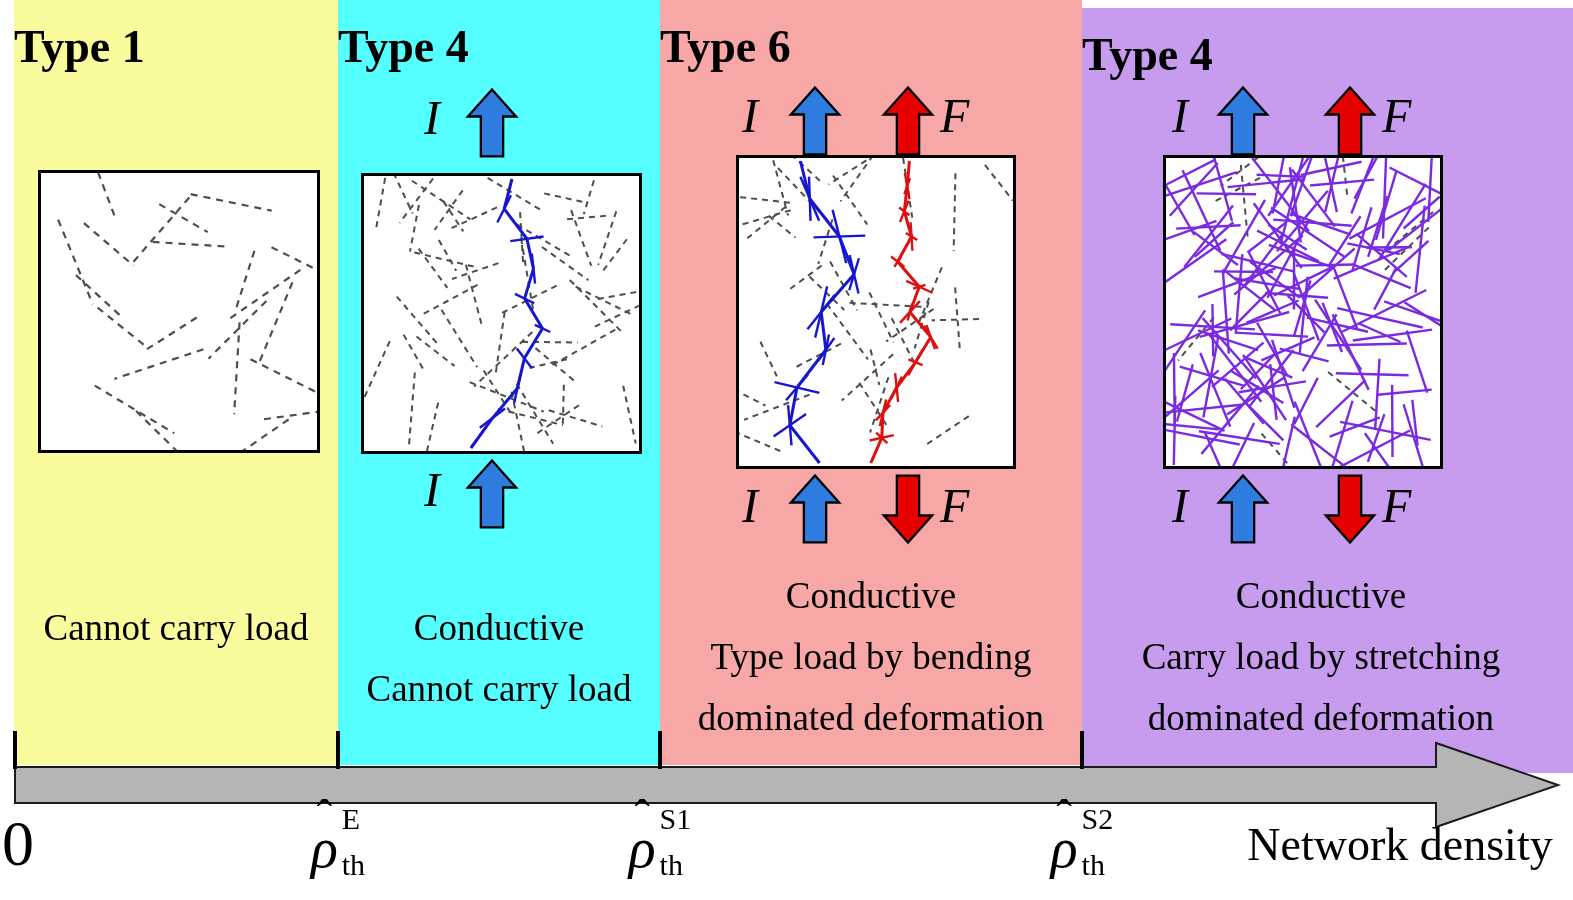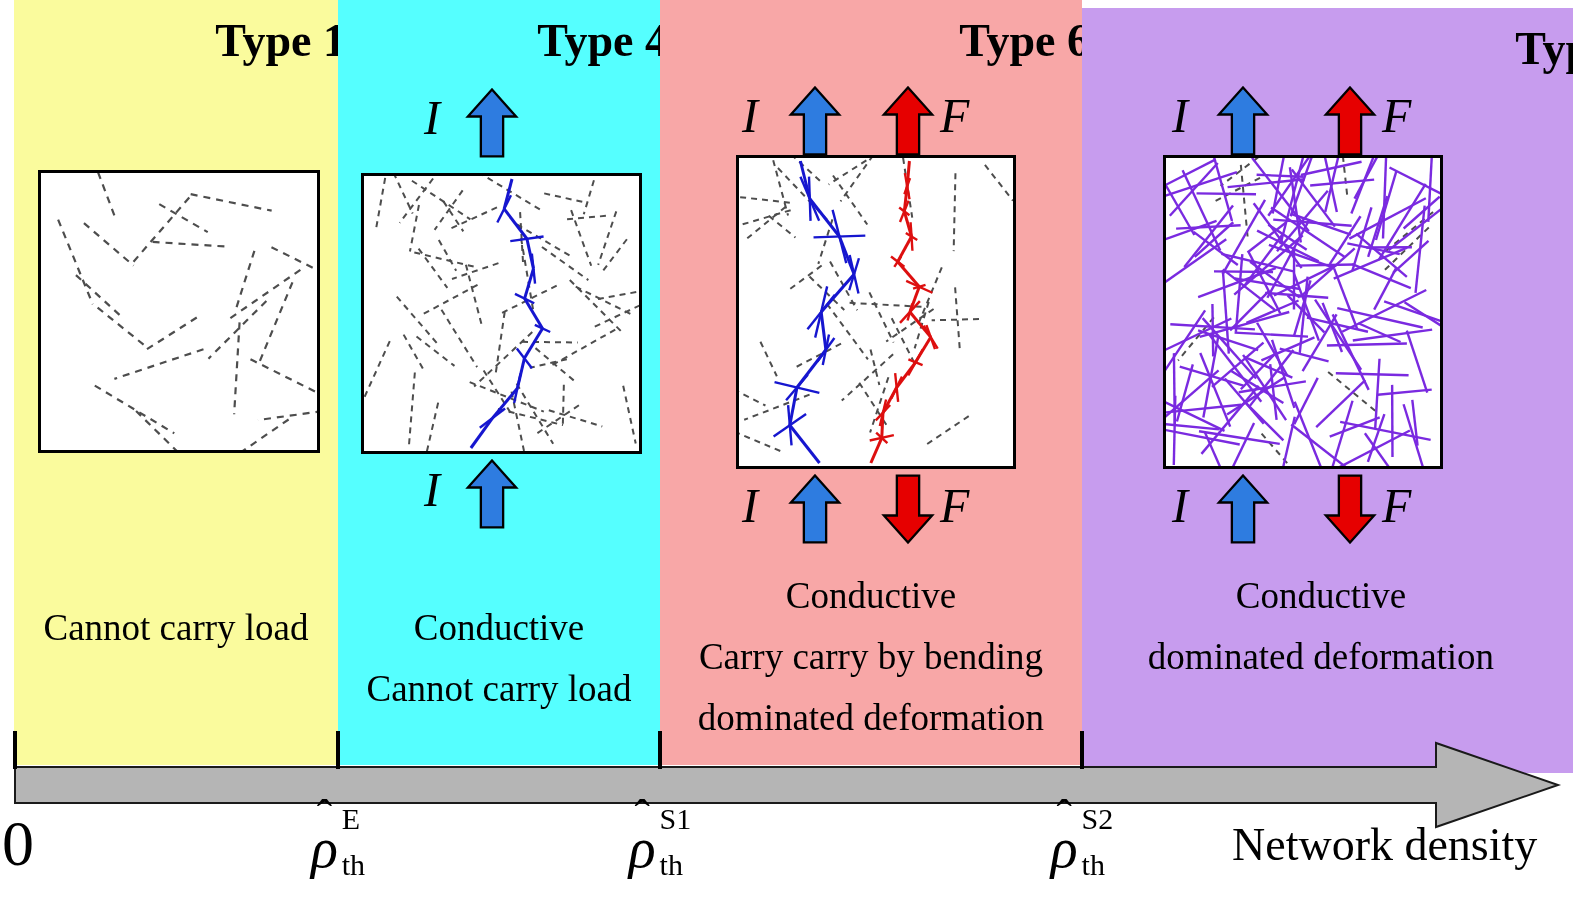--- a/index.html
+++ b/index.html
@@ -1,33 +1,33 @@
 <!DOCTYPE html>
 <html style="--arrow-blue: #2e7ce0; --arrow-red: #e60000; --axis-gray: #b5b5b5;"><head>
 <meta charset="utf-8">
 <style>
   html,body{margin:0;padding:0;background:#fff;}
   #page{position:relative;width:1573px;height:900px;background:#fff;overflow:hidden;
         font-family:"Liberation Serif",serif;color:#000;}
   .band{position:absolute;top:0;height:765px;}
-  .band-title{position:absolute;top:16px;left:0;width:100%;text-align:right;
-              font-size:46px;font-weight:bold;line-height:1.1;padding-left:8px;}
+  .band-title{position:absolute;top:22px;left:0;width:100%;text-align:left;
+              font-size:46px;font-weight:bold;line-height:1.1;}
   .net{position:absolute;background:#fff;border:3px solid #000;}
   .arrow{position:absolute;width:52px;height:74px;overflow:visible;}
   .arrow polygon{stroke:#000;stroke-width:2.5;}
   .arrow-blue polygon{fill:var(--arrow-blue,#2e7ce0);}
   .arrow-red polygon{fill:var(--arrow-red,#e60000);}
   .flow-label{position:absolute;font-style:italic;font-size:48px;line-height:1;}
   .desc{position:absolute;text-align:center;font-size:37px;}
   .desc div{line-height:61px;}
   #axis-svg{position:absolute;left:0;top:723px;}
   #axis-svg polygon{fill:var(--axis-gray,#b5b5b5);stroke:#1a1a1a;stroke-width:2;}
   #axis-svg .tick{stroke:#000;stroke-width:4;}
   .axis-zero{position:absolute;left:2px;top:812px;font-size:64px;line-height:1;}
-  .axis-title{position:absolute;left:1232px;top:822px;width:336px;
+  .axis-title{position:absolute;left:1232px;top:822px;width:336px;text-align:center;
               font-size:46px;line-height:1;}
   .rho-label{position:absolute;top:796px;width:110px;height:100px;display:flex;
              justify-content:center;align-items:flex-start;}
   .rho-wrap{position:relative;display:inline-block;font-style:italic;font-size:56px;
             line-height:1;margin-top:24px;}
   .rho-hat{position:absolute;top:-26px;left:0;width:100%;text-align:center;
            font-style:normal;font-size:46px;line-height:1;}
   .rho-scripts{display:inline-flex;flex-direction:column;margin-left:4px;margin-top:8px;
                font-style:normal;font-size:30px;line-height:1;}
   .rho-sup{display:block;}
@@ -447,25 +447,26 @@
 
   <div class="desc" style="left:14px;width:324px;top:597px">
     <div>Cannot carry load</div>
   </div>
   <div class="desc" style="left:338px;width:322px;top:597px">
     <div>Conductive</div>
     <div>Cannot carry load</div>
   </div>
   <div class="desc" style="left:660px;width:422px;top:565px">
     <div>Conductive</div>
-    <div>Carry carry by bending</div>
+    <div>Type load by bending</div>
     <div>dominated deformation</div>
   </div>
   <div class="desc" style="left:1082px;width:478px;top:565px">
     <div>Conductive</div>
+    <div>Carry load by stretching</div>
     <div>dominated deformation</div>
   </div>
 
   <svg id="axis-svg" width="1573" height="140">
     <polygon points="15,44 1436,44 1436,20 1558,62 1436,104 1436,80 15,80"></polygon>
     <line class="tick" x1="15" y1="8" x2="15" y2="46"></line>
     <line class="tick" x1="338" y1="8" x2="338" y2="46"></line>
     <line class="tick" x1="660" y1="8" x2="660" y2="46"></line>
     <line class="tick" x1="1082" y1="8" x2="1082" y2="46"></line>
   </svg>

